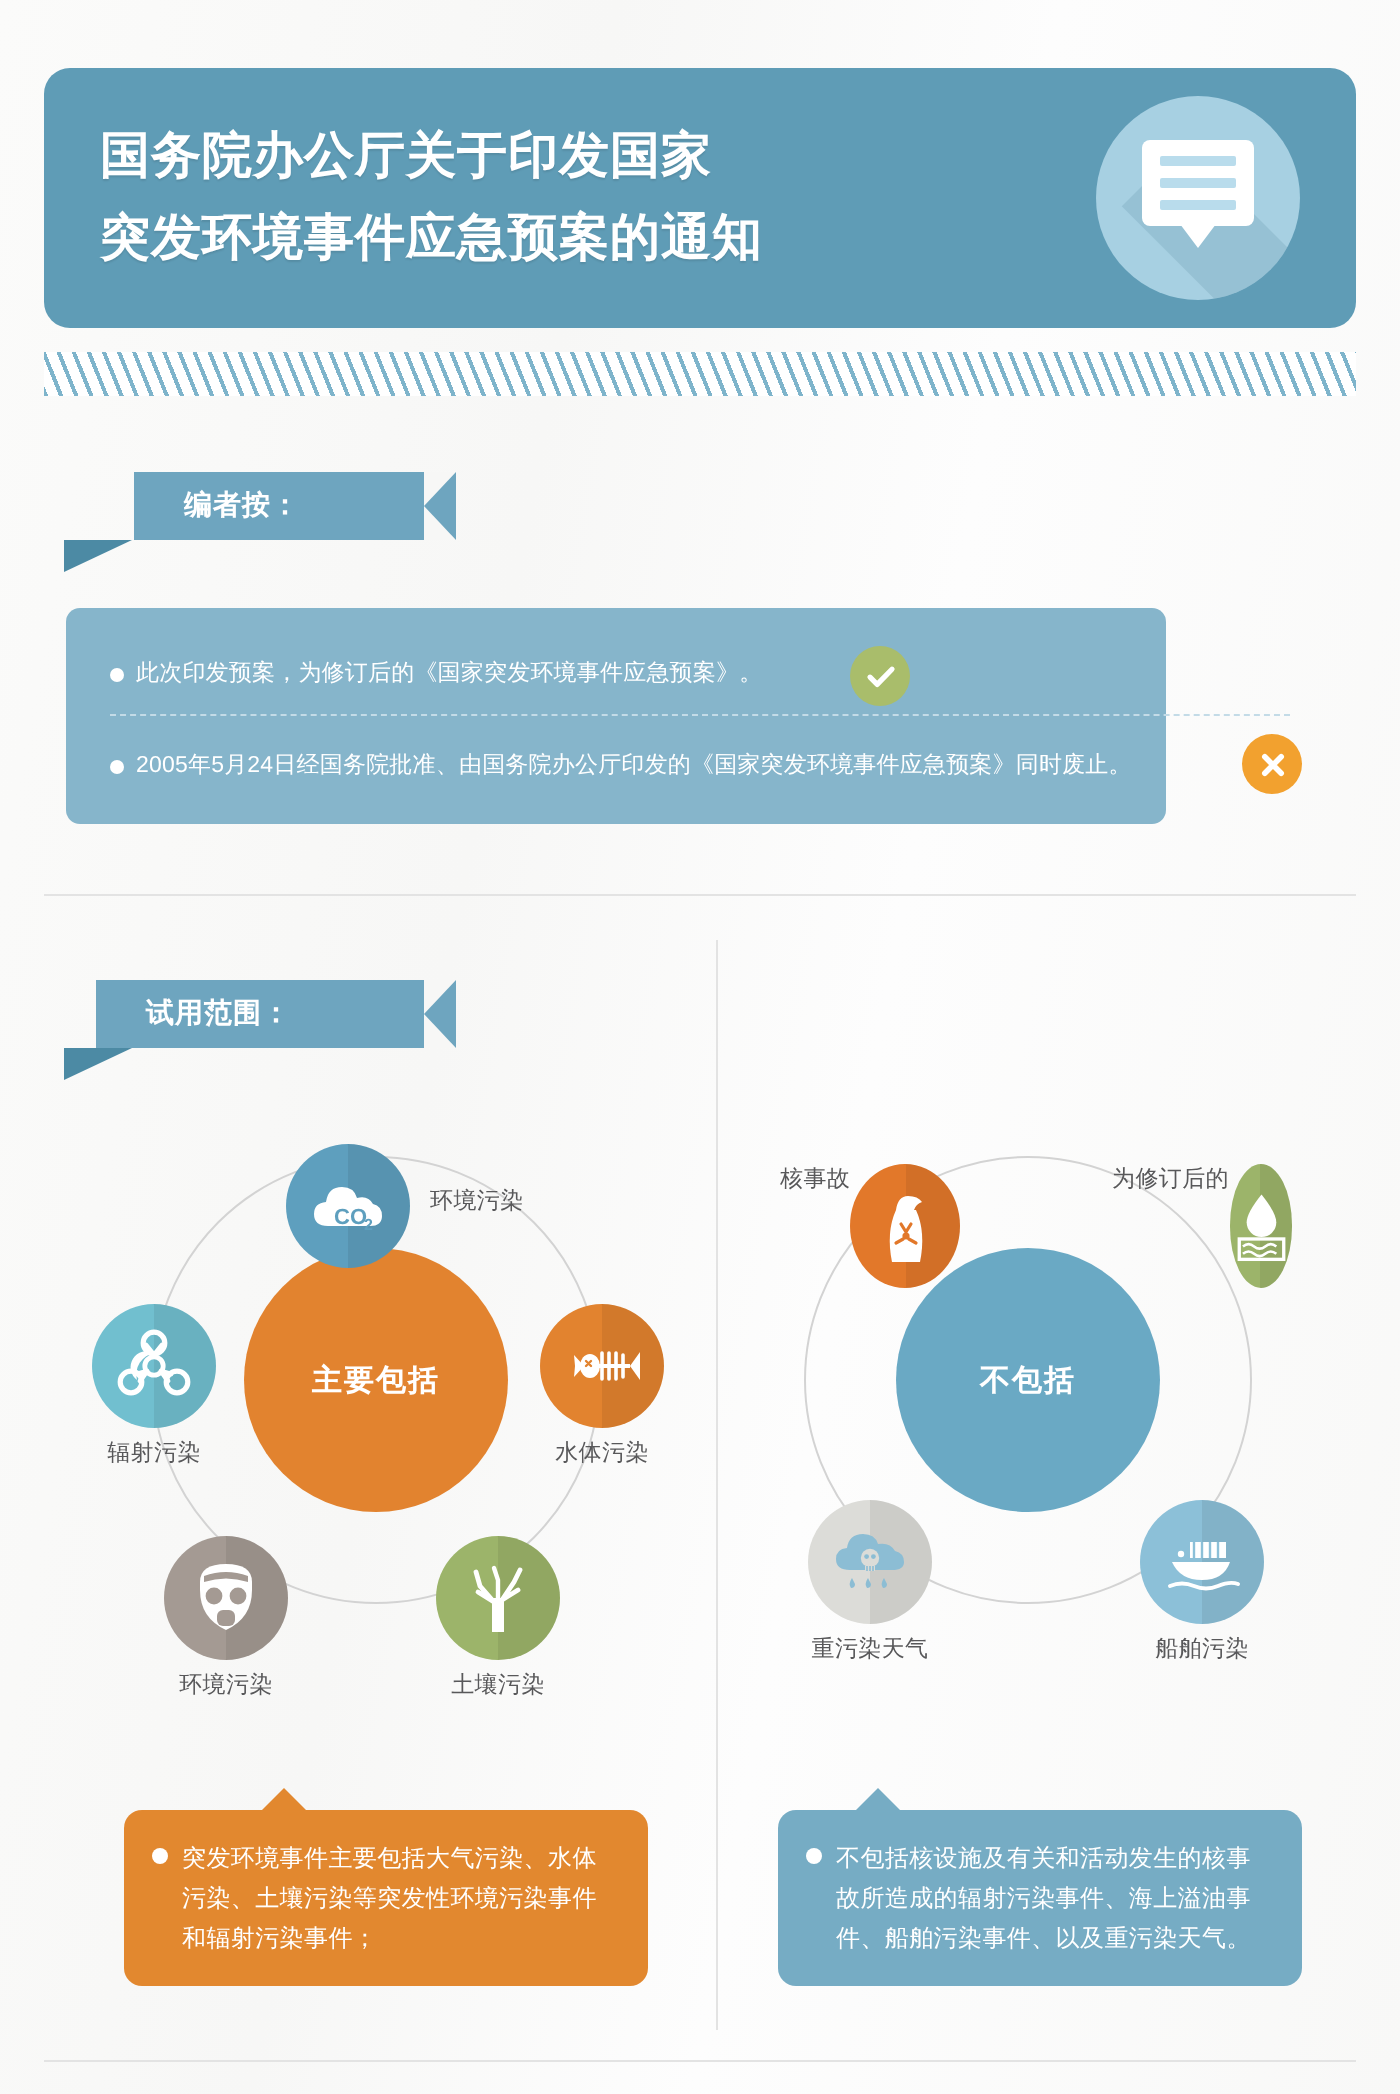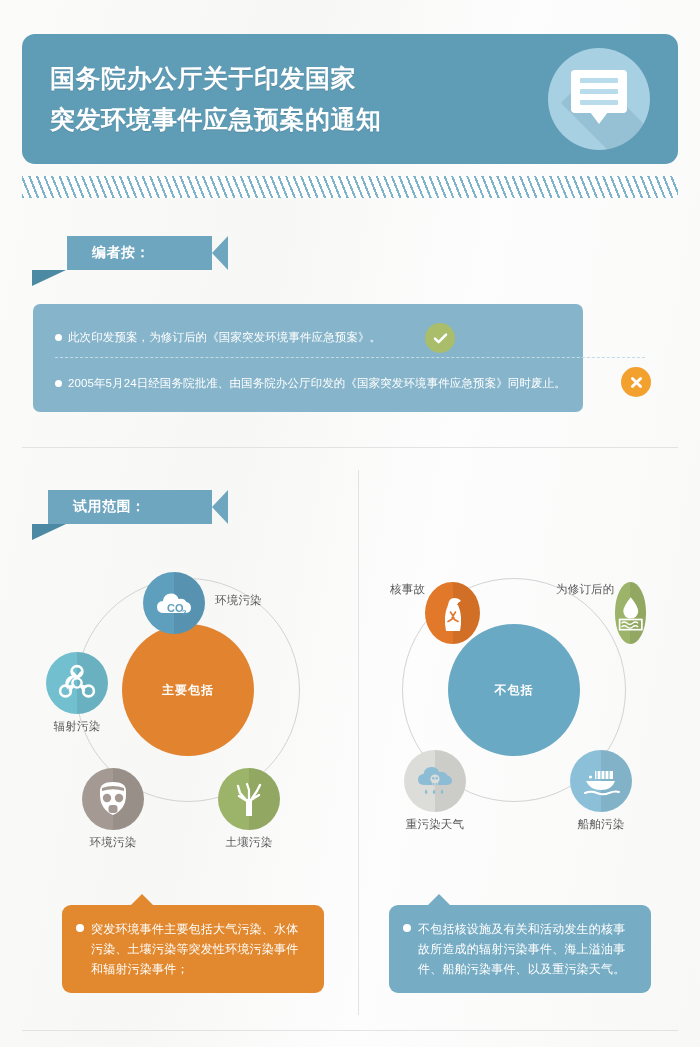--- a/index.html
+++ b/index.html
@@ -221,21 +221,21 @@
   #ring-left  { left: 58px;  top: 18px; width: 224px; height: 224px; }
   #ring-right { left: 42px;  top: 18px; width: 224px; height: 224px; }
 
   .hub {
     position: absolute;
     border-radius: 50%;
     display: flex;
     align-items: center;
     justify-content: center;
     color: #ffffff;
-    font-size: 12px;
+    font-size: 15px;
     font-weight: bold;
     letter-spacing: 1px;
   }
   #hub-left {
     left: 104px; top: 64px;
     width: 132px; height: 132px;
     background: #e2832f;
   }
   #hub-right {
     left: 88px; top: 64px;
@@ -407,20 +407,34 @@
         <div class="half"></div>
         <svg width="38" height="30" viewBox="0 0 38 30">
           <path d="M9 25 Q2 25 2 19 Q2 13.5 8 13 Q9 5.5 16 5.5 Q22 5.5 23.5 11 Q29 9.5 31.5 14 Q36 15 36 20 Q36 25 30 25 Z" fill="#ffffff"></path>
           <text x="12" y="24" font-family="Liberation Sans, sans-serif" font-size="11" font-weight="bold" fill="#5e9fbe">CO</text>
           <text x="27" y="27" font-family="Liberation Sans, sans-serif" font-size="8" font-weight="bold" fill="#5e9fbe">2</text>
         </svg>
       </div>
       <div class="node-label">环境污染</div>
     </div>
 
+    <div class="node" id="node-water">
+      <div class="circle" style="background:#e2832f">
+        <div class="half"></div>
+        <svg width="40" height="26" viewBox="0 0 40 26">
+          <path d="M11 13 L6 7.5 L6.5 13 L6 18.5 Z" fill="#ffffff"></path>
+          <ellipse cx="14" cy="13" rx="5" ry="6" fill="#ffffff"></ellipse>
+          <path d="M12 10.5 L14.5 13 M14.5 10.5 L12 13" stroke="#e2832f" stroke-width="1.2" stroke-linecap="round"></path>
+          <path d="M18 13 L34 13" stroke="#ffffff" stroke-width="2"></path>
+          <path d="M20 6.5 L20 19.5 M23.5 6.5 L23.5 19.5 M27 6.5 L27 19.5 M30.5 7.5 L30.5 18.5" stroke="#ffffff" stroke-width="1.8" stroke-linecap="round"></path>
+          <path d="M34 13 L39 6 L39 20 Z" fill="#ffffff"></path>
+        </svg>
+      </div>
+      <div class="node-label">水体污染</div>
+    </div>
 
     <div class="node" id="node-soil">
       <div class="circle" style="background:#9cb46a">
         <div class="half"></div>
         <svg width="30" height="36" viewBox="0 0 30 36">
           <path d="M12 35 L12 18 L18 18 L18 35 Z" fill="#ffffff"></path>
           <path d="M13 20 L6 12 L4 5 M13 20 L5 15" stroke="#ffffff" stroke-width="2.4" stroke-linecap="round" fill="none"></path>
           <path d="M17 19 L23 10 L26 4 M17 19 L25 14" stroke="#ffffff" stroke-width="2.4" stroke-linecap="round" fill="none"></path>
           <path d="M15 18 L15 9 L13 3" stroke="#ffffff" stroke-width="2.2" stroke-linecap="round" fill="none"></path>
         </svg>

